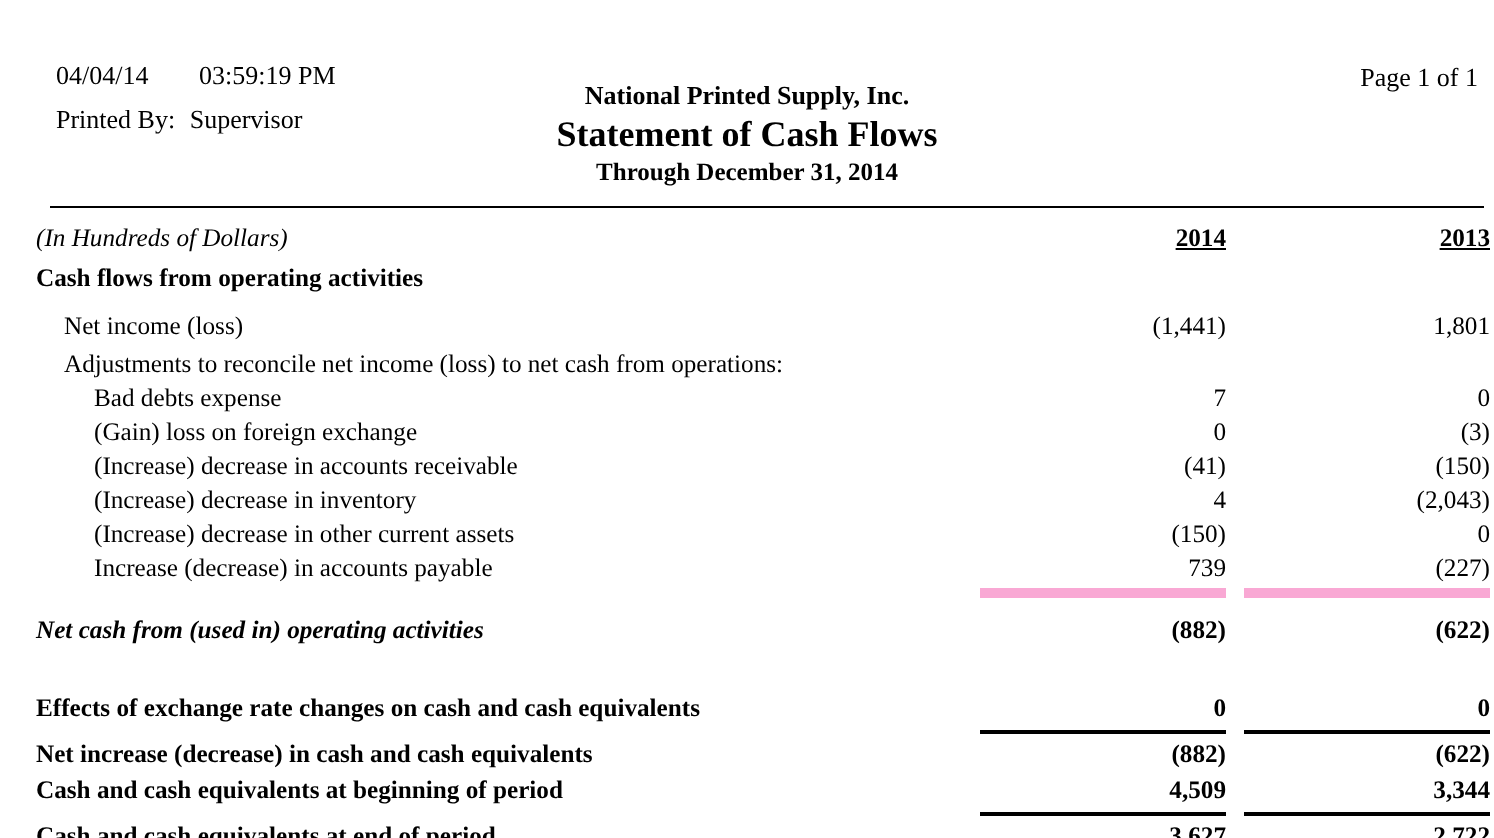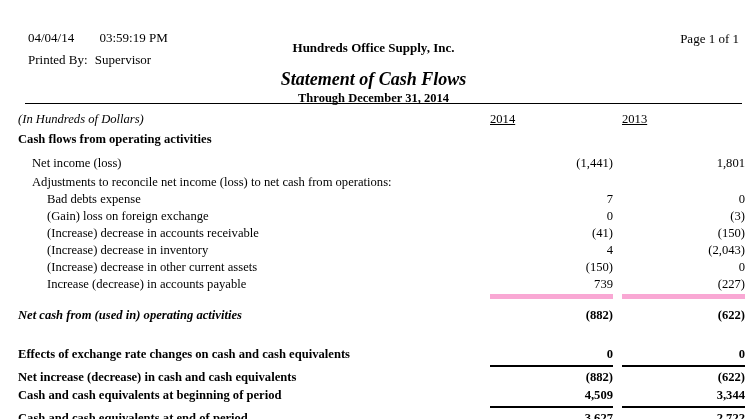--- a/index.html
+++ b/index.html
@@ -11,35 +11,35 @@
 
   
   .report-header{position:relative;padding-top:40px;height:58px;}
   .header-left{position:absolute;left:28px;top:30px;font-size:13px;line-height:15px;}
   .dateline span{display:inline-block;}
   .print-time{margin-left:22px;}
   .printed-by{margin-top:7px;}
   .printed-by span + span{margin-left:4px;}
   .header-center{text-align:center;}
   .company-name{font-size:13px;font-weight:bold;line-height:15px;}
-  .report-title{font-size:18px;font-weight:bold;line-height:21px;margin-top:14px;font-style:italic;}
+  .report-title{font-size:18px;font-weight:bold;line-height:21px;margin-top:2px;}
   .report-subtitle{font-size:12.5px;font-weight:bold;line-height:14px;margin-top:1px;}
   .header-right{position:absolute;right:8px;top:31px;font-size:13px;}
 
   .header-rule{border:none;border-top:1px solid #000;margin:5px 5px 0 25px;}
 
   
   .cashflow-table{margin:7px 2px 0 18px;font-size:12.6px;}
   .trow{display:flex;align-items:flex-start;line-height:17px;}
   .lab{flex:1;min-width:0;}
   .val{width:123px;text-align:right;flex:none;margin-left:9px;}
 
   .colhead{display:flex;align-items:baseline;line-height:17px;margin-bottom:3px;}
   .unit-note{flex:1;font-style:italic;}
-  .year-cell{width:123px;text-align:left;flex:none;margin-left:9px;font-weight:normal;}
+  .year-cell{width:123px;text-align:right;flex:none;margin-left:9px;font-weight:bold;}
   .year-cell span{text-decoration:underline;}
 
   .indent1 .lab{padding-left:14px;font-family:Liberation Serif, serif;}
   .indent2 .lab{padding-left:29px;}
   .lab-bold .lab{font-weight:bold;}
   .lab-bold-italic .lab{font-weight:bold;font-style:italic;}
   .vbold .val{font-weight:bold;}
 
   .rule-thin  .val{border-bottom:5px solid #f9a8d4;padding-bottom:1px;}
   .rule-thick .val{border-bottom:2px solid #000;padding-bottom:2px;}
@@ -56,21 +56,21 @@
         <span>04/04/14</span>
         <span class="print-time">03:59:19 PM</span>
       </div>
       <div class="printed-by">
         <span>Printed By:</span>
         <span>Supervisor</span>
       </div>
     </div>
 
     <div class="header-center">
-      <div class="company-name">Hundreds Office Supply, Inc.</div>
+      <div class="company-name">National Printed Supply, Inc.</div>
       <div class="report-title">Statement of Cash Flows</div>
       <div class="report-subtitle">Through December 31, 2014</div>
     </div>
 
     <div class="header-right">Page 1 of 1</div>
   </div>
 
   <hr class="header-rule">
 
   <div class="cashflow-table">

